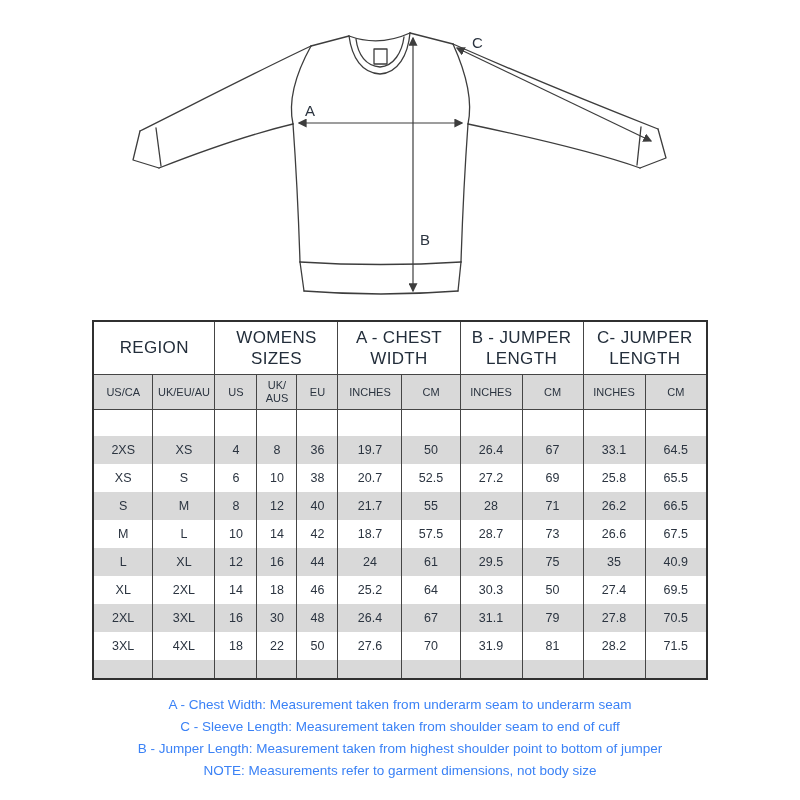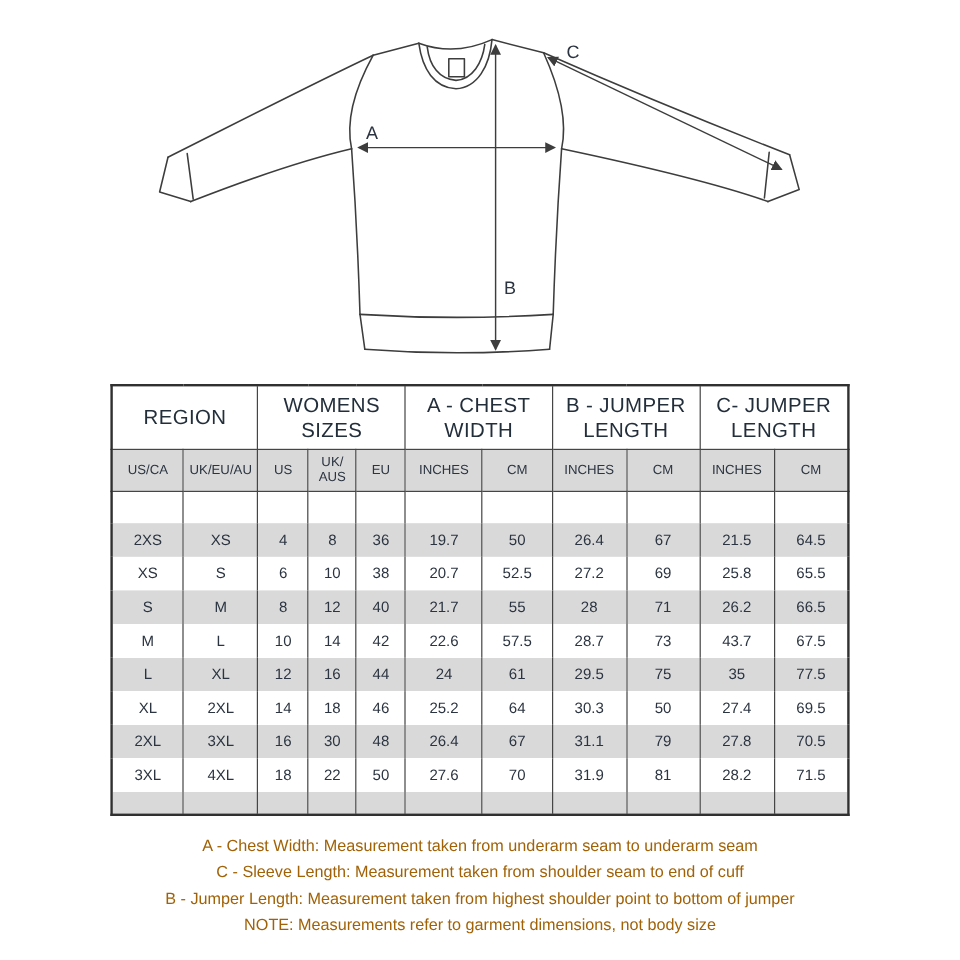--- a/index.html
+++ b/index.html
@@ -24,21 +24,21 @@
   .size-chart thead tr.subs th{
     height:34px;font-size:11px;font-weight:400;background:var(--band,#d9d9d9);
     border-bottom:1px solid #454545;white-space:pre-line;line-height:1.15;color:#2b3440;
   }
   .size-chart tbody td{border-top:none;border-bottom:none;font-size:12.5px;}
   .size-chart tbody tr.data td{height:28px;}
   .size-chart tbody tr.spacer-top td{height:26px;background:#fff;}
   .size-chart tbody tr.spacer-bottom td{height:18px;background:var(--band,#d9d9d9);}
   .size-chart tbody tr.band td{background:var(--band,#d9d9d9);}
 
-  .notes{margin-top:14px;text-align:center;font-size:13.5px;line-height:22px;color:#a16207;}
+  .notes{margin-top:14px;text-align:center;font-size:13.5px;line-height:22px;color:#3b82f6;}
   .notes div{white-space:nowrap;}
 </style>
 </head>
 <body>
 
 <div class="page">
 
   <div class="diagram-wrap">
     <svg width="800" height="318" viewBox="0 0 800 318">
       <defs>
@@ -143,21 +143,21 @@
         <tr class="data band">
           <td>2XS</td>
           <td>XS</td>
           <td>4</td>
           <td>8</td>
           <td>36</td>
           <td>19.7</td>
           <td>50</td>
           <td>26.4</td>
           <td>67</td>
-          <td>21.5</td>
+          <td>33.1</td>
           <td>64.5</td>
         </tr>
         <tr class="data">
           <td>XS</td>
           <td>S</td>
           <td>6</td>
           <td>10</td>
           <td>38</td>
           <td>20.7</td>
           <td>52.5</td>
@@ -178,39 +178,39 @@
           <td>71</td>
           <td>26.2</td>
           <td>66.5</td>
         </tr>
         <tr class="data">
           <td>M</td>
           <td>L</td>
           <td>10</td>
           <td>14</td>
           <td>42</td>
-          <td>22.6</td>
+          <td>18.7</td>
           <td>57.5</td>
           <td>28.7</td>
           <td>73</td>
-          <td>43.7</td>
+          <td>26.6</td>
           <td>67.5</td>
         </tr>
         <tr class="data band">
           <td>L</td>
           <td>XL</td>
           <td>12</td>
           <td>16</td>
           <td>44</td>
           <td>24</td>
           <td>61</td>
           <td>29.5</td>
           <td>75</td>
           <td>35</td>
-          <td>77.5</td>
+          <td>40.9</td>
         </tr>
         <tr class="data">
           <td>XL</td>
           <td>2XL</td>
           <td>14</td>
           <td>18</td>
           <td>46</td>
           <td>25.2</td>
           <td>64</td>
           <td>30.3</td>

